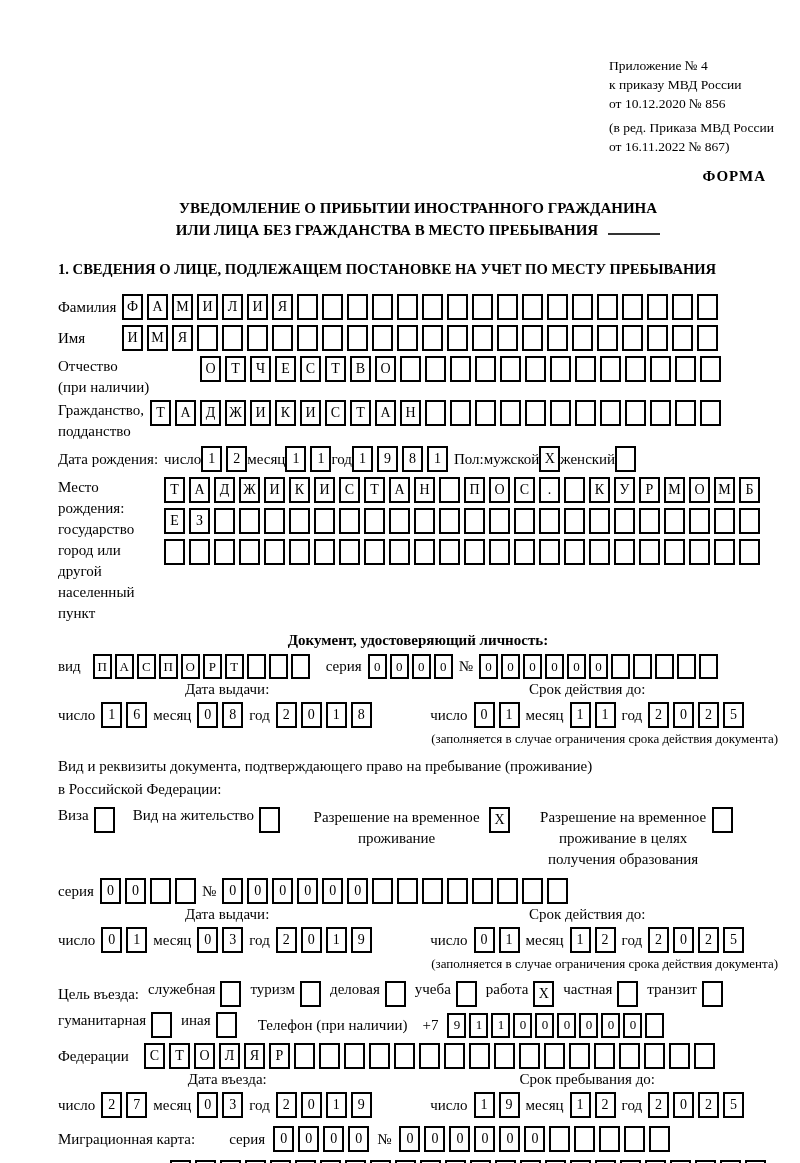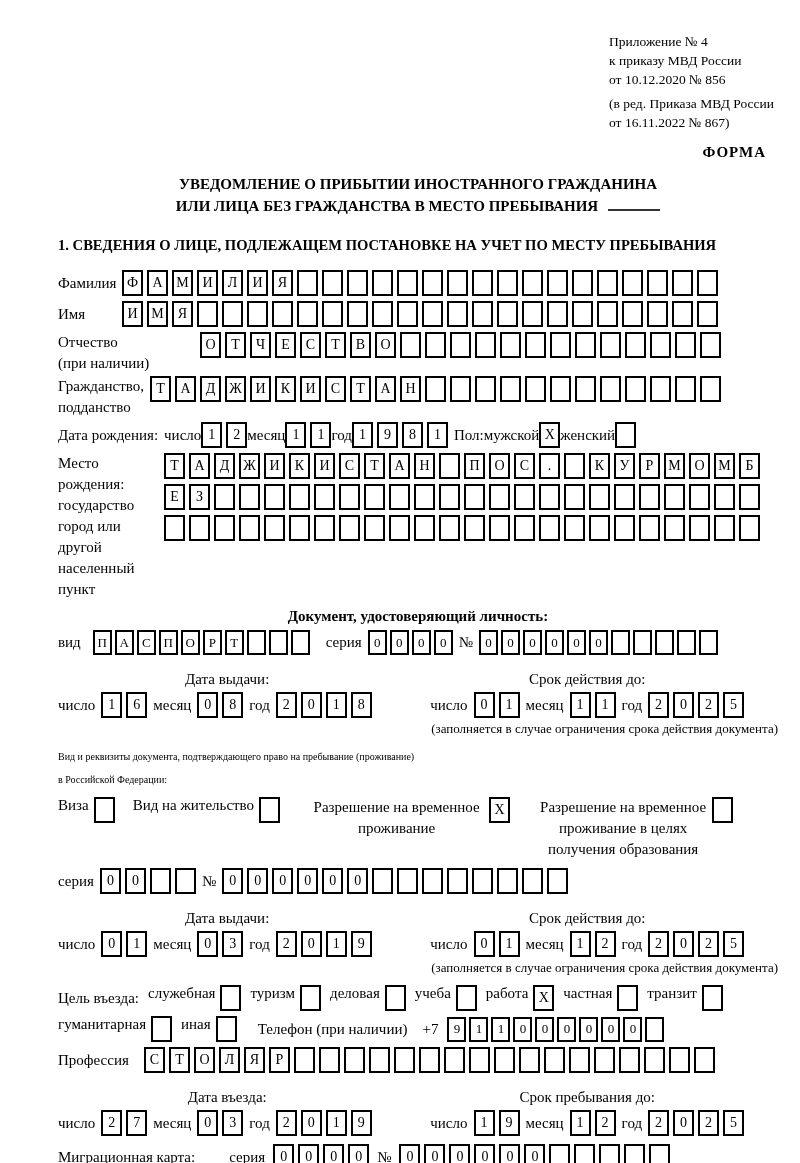--- a/index.html
+++ b/index.html
@@ -1,20 +1,20 @@
 <!DOCTYPE html>
 <html><head>
 <meta charset="utf-8">
 <style>
   * { box-sizing: border-box; }
   html,body { margin:0; padding:0; background:#ffffff; }
   .page {
     width:800px; height:1163px; background:#fff; color:#000;
     font-family:"Liberation Serif","DejaVu Serif",serif;
-    padding:32px 22px 0 58px; overflow:hidden; position:relative;
+    padding:56px 22px 0 58px; overflow:hidden; position:relative;
   }
   .hdr-wrap { display:flex; justify-content:flex-end; }
   .hdr { font-size:13.5px; line-height:19px; text-align:left; margin-right:4px; }
   .hdr .ed { margin-top:5px; }
   .forma { text-align:right; font-weight:bold; font-size:15px; margin-top:12px; padding-right:12px; letter-spacing:1px; }
   .title { text-align:center; font-weight:bold; font-size:15px; line-height:22px; margin-top:12px; }
   .blank { display:inline-block; width:52px; border-bottom:2px solid #333; margin-left:10px; height:14px; }
   .sec { font-weight:bold; font-size:14.6px; margin-top:20px; white-space:nowrap; }
 
   .frow { display:flex; align-items:center; margin-top:5px; }
@@ -25,29 +25,29 @@
   .cells { display:flex; gap:4px; }
   .cell {
     width:21px; height:26px; flex:0 0 21px; border:2px solid #000;
     display:flex; align-items:center; justify-content:center; font-size:14px; background:#fff;
   }
   .sm .cell { width:19px; flex-basis:19px; height:25px; font-size:13px; }
   .colrows { display:flex; flex-direction:column; gap:5px; }
 
   .doc-heading { text-align:center; font-weight:bold; font-size:15px; margin-top:8px; }
 
-  .dates { display:flex; margin-top:16px; }
+  .dates { display:flex; margin-top:2px; }
   .dcol.left { flex:0 0 47%; }
   .dcol.right { flex:1; }
   .dtitle { text-align:center; font-size:15px; margin-bottom:4px; }
   .dline { display:flex; align-items:center; gap:6px; }
   .dline.center { justify-content:center; }
   .note { font-size:13px; text-align:right; margin-top:3px; }
 
-  .intro { font-size:10px; line-height:23px; margin-top:8px; }
+  .intro { font-size:15px; line-height:23px; margin-top:8px; }
   .optrow { margin-top:6px; gap:18px; }
   .opt { display:flex; align-items:flex-start; gap:5px; }
   .opt .lbl.c { text-align:center; line-height:21px;margin-left:11px; }
   .w175 { width:175px; } .w168 { width:168px; }
 
   .purprow { gap:9px; }
   .indent { }
   .rep { display:flex; margin-top:8px; gap:8px; align-items:flex-start; }
   .rep .labels { width:104px; font-size:15px; line-height:21.5px; flex-shrink:0; }
   .ml6 { margin-left:6px; }
@@ -589,21 +589,21 @@
         <span class="cell">0</span>
         <span class="cell">0</span>
         <span class="cell">0</span>
         <span class="cell">0</span>
         <span class="cell">0</span>
         <span class="cell"></span>
       </span>
   </div>
 
   <div class="frow">
-    <span class="lbl w92">Профессия</span>
+    <span class="lbl w92">Федерации</span>
     <span class="cells">
         <span class="cell">С</span>
         <span class="cell">Т</span>
         <span class="cell">О</span>
         <span class="cell">Л</span>
         <span class="cell">Я</span>
         <span class="cell">Р</span>
         <span class="cell"></span>
         <span class="cell"></span>
         <span class="cell"></span>

